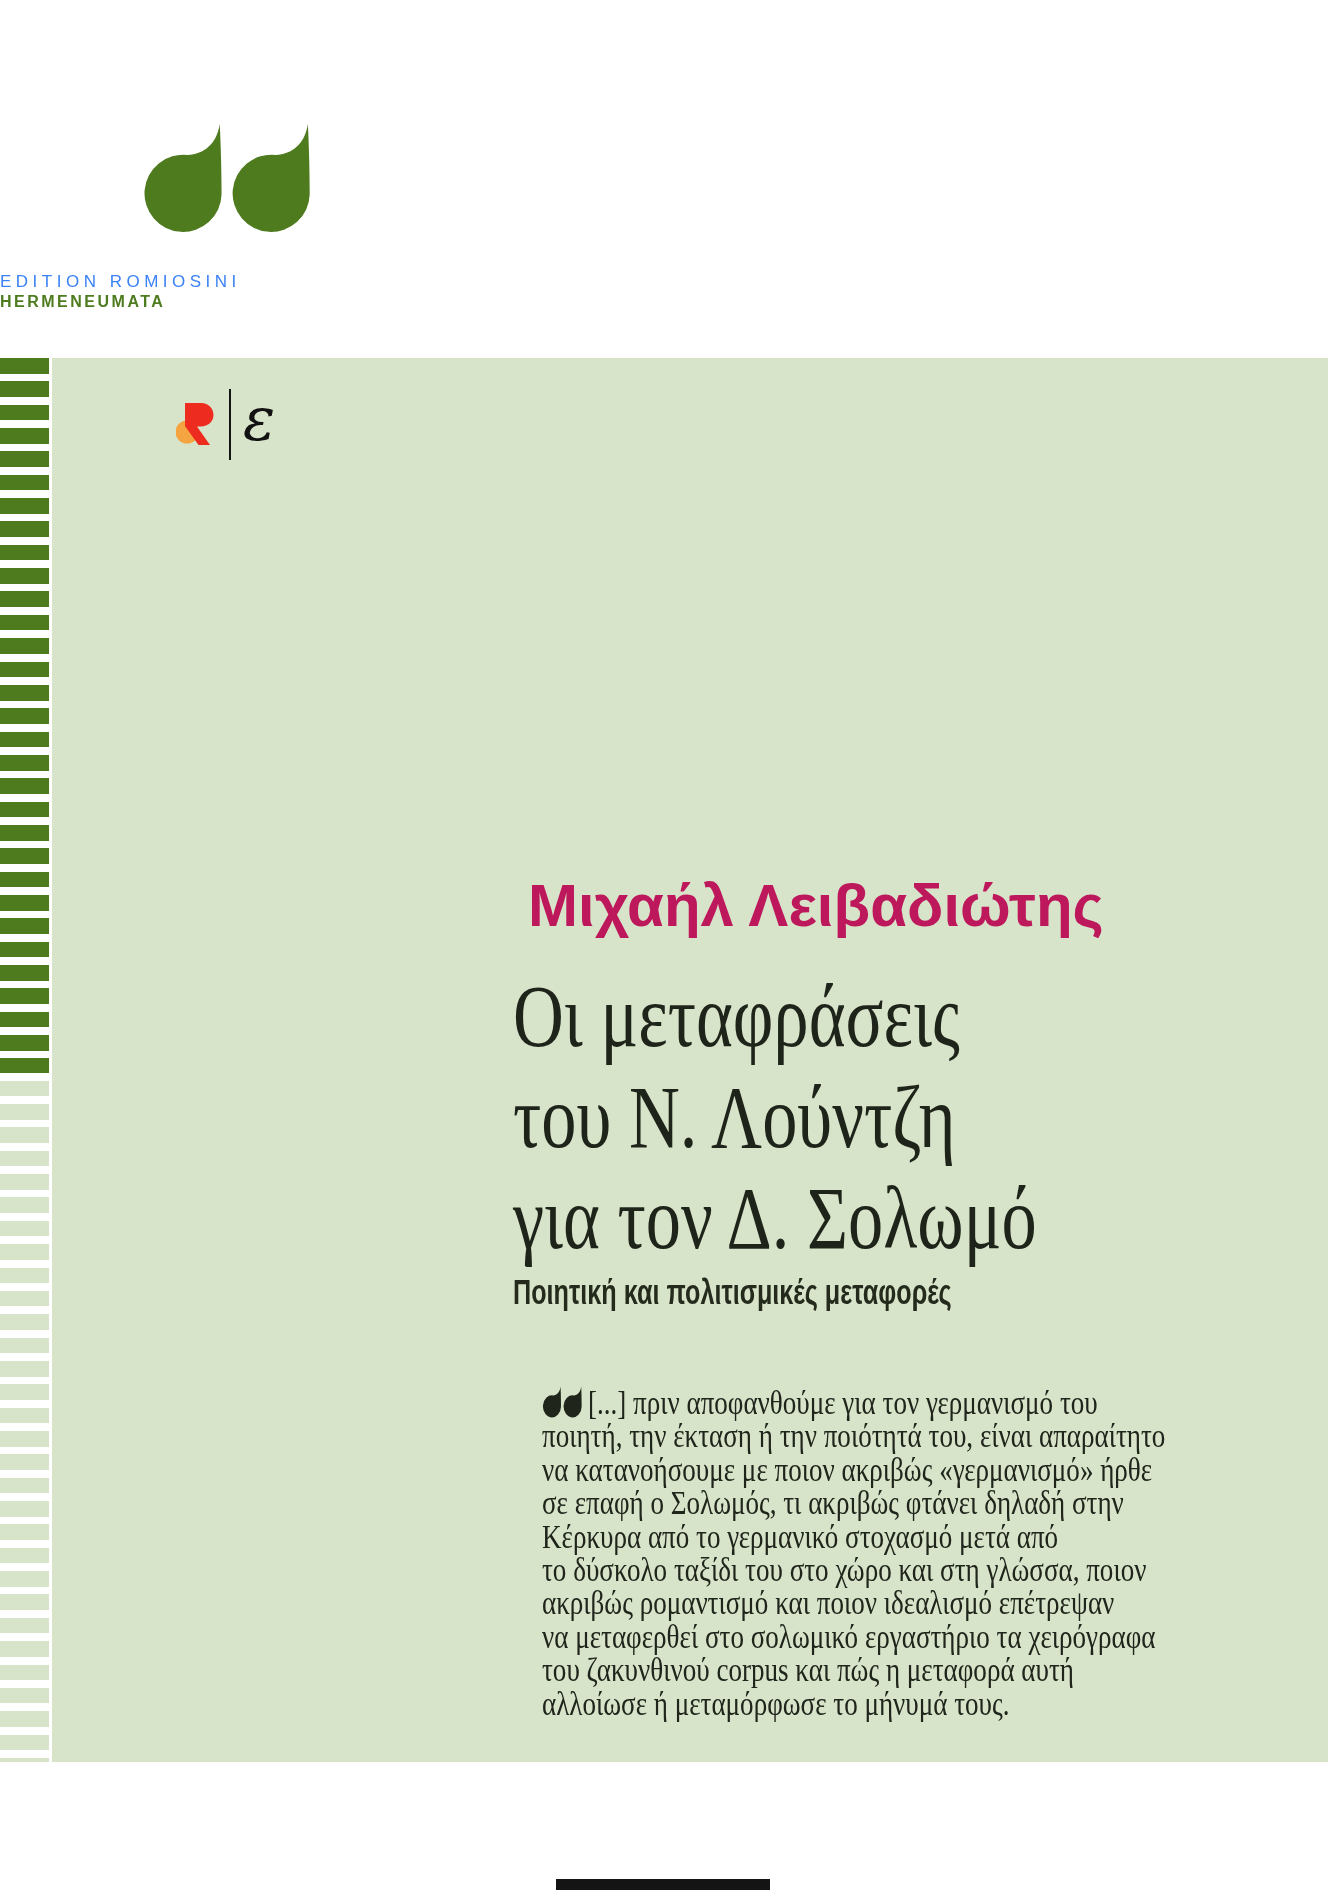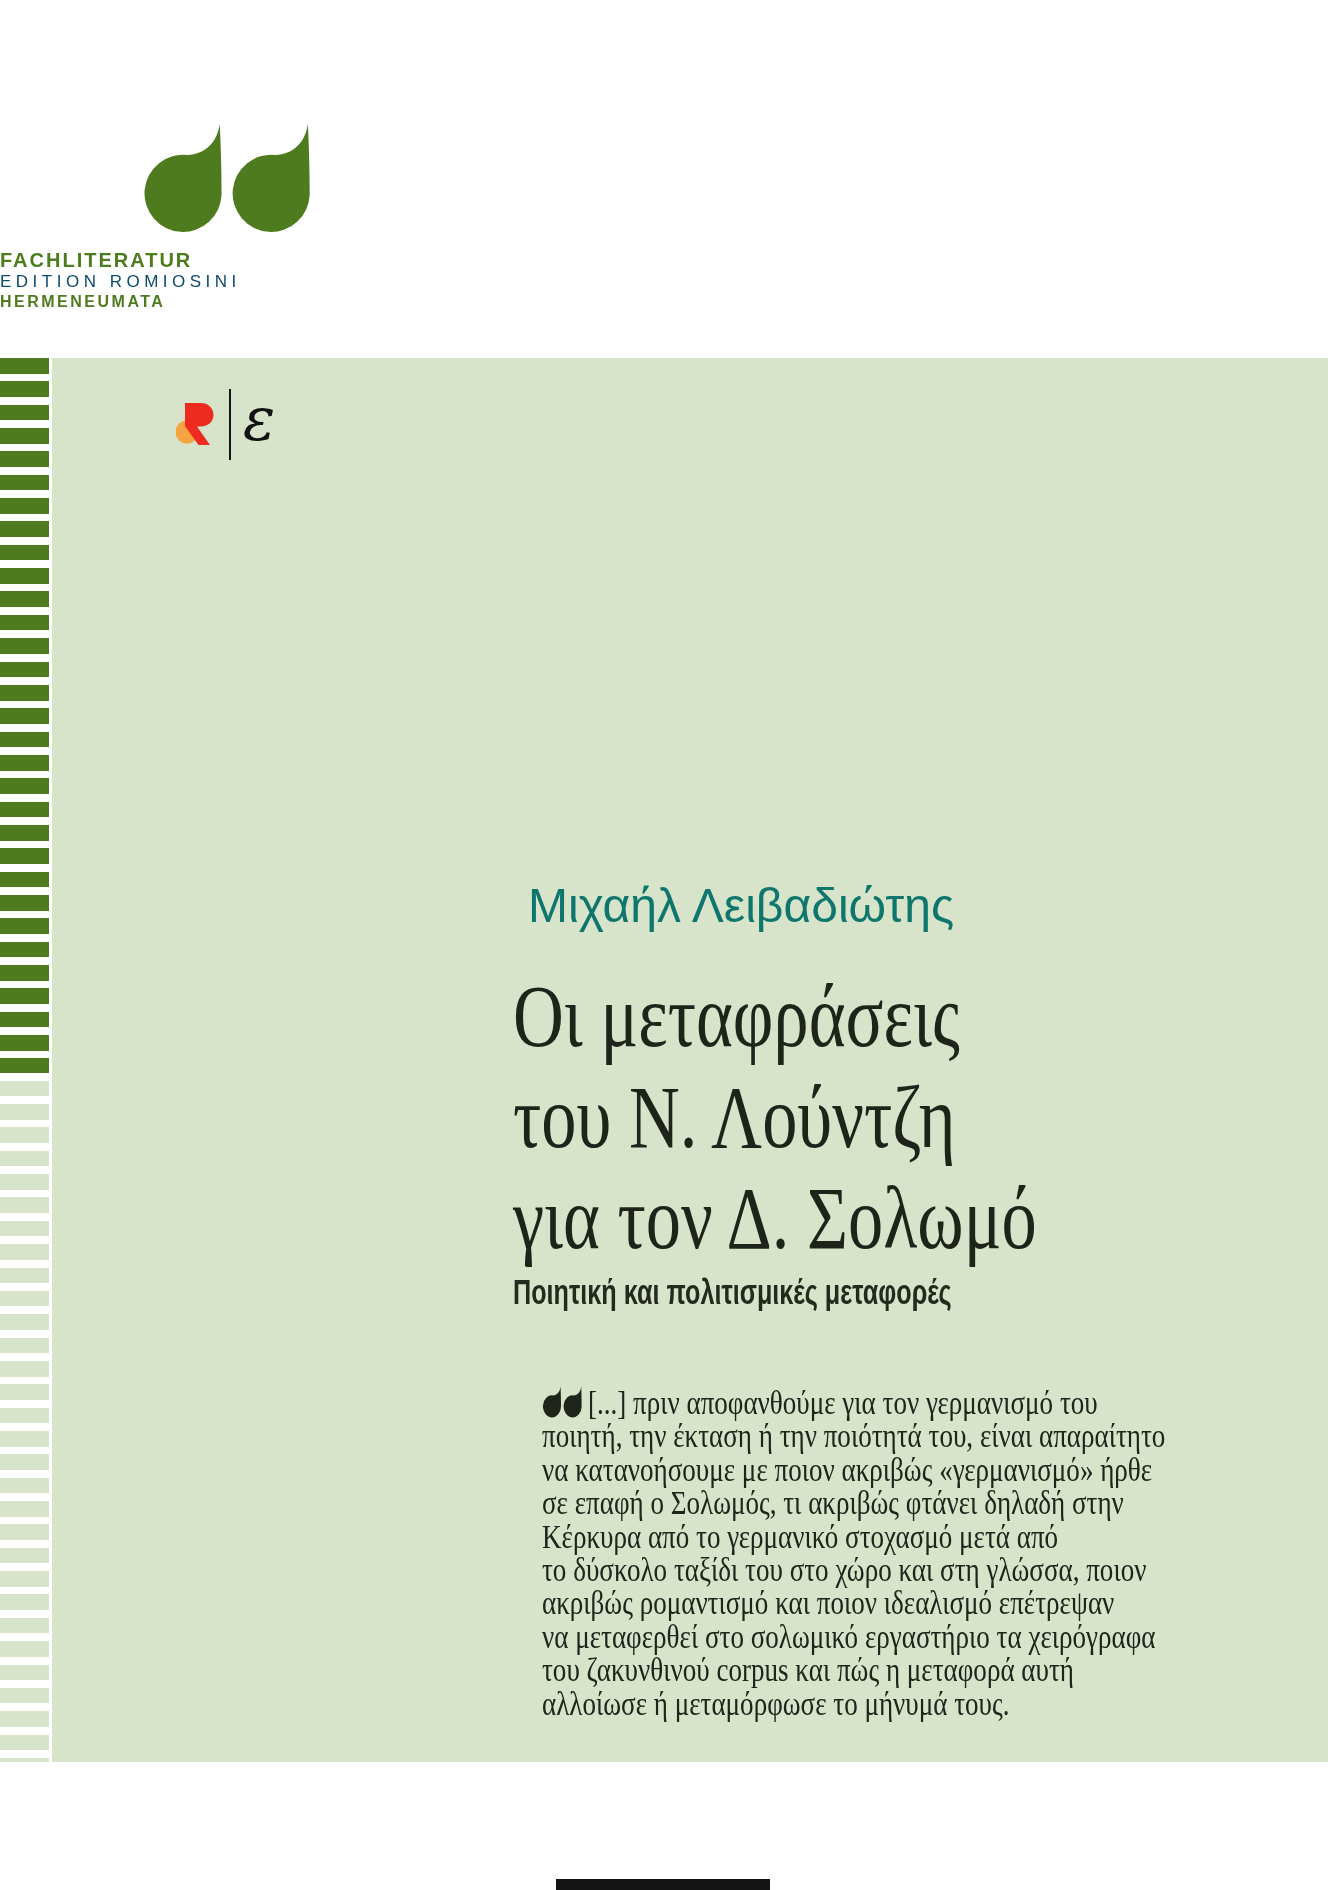--- a/index.html
+++ b/index.html
@@ -4,37 +4,37 @@
 <style>
   html,body{margin:0;padding:0;background:#ffffff;}
   .page{
     position:relative;width:1328px;height:1890px;background:#ffffff;overflow:hidden;
     font-family:"Liberation Sans",sans-serif;
   }
   .pub-logo{position:absolute;left:135px;top:122px;width:186px;height:112px;}
   .pub-line1{position:absolute;left:0;top:249px;width:456px;
     color:#4e7b1e;font-size:20px;font-weight:bold;letter-spacing:2px;}
   .pub-line2{position:absolute;left:0;top:272px;width:456px;
-    color:#0c4a6e;font-size:17px;font-weight:400;letter-spacing:4.5px;}
+    color:#3b82f6;font-size:17px;font-weight:400;letter-spacing:4.5px;}
   .pub-line3{position:absolute;left:0;top:293px;width:456px;
     color:#4e7b1e;font-size:16px;font-weight:bold;letter-spacing:2.5px;}
   
   .panel{position:absolute;left:52px;top:358px;width:1276px;height:1404px;background:#d8e4c9;}
   .stripes-top{position:absolute;left:0;top:358px;width:49px;height:715px;
     background:repeating-linear-gradient(to bottom,#4e7b1e 0px,#4e7b1e 15.6px,#ffffff 15.6px,#ffffff 23.35px);}
   .stripes-bottom{position:absolute;left:0;top:1073px;width:49px;height:689px;
     background:repeating-linear-gradient(to bottom,#ffffff 0px,#ffffff 7.75px,#d8e4c9 7.75px,#d8e4c9 23.35px);}
   
   .r-icon{position:absolute;left:176px;top:401px;width:41px;height:45px;}
   .imprint-divider{position:absolute;left:229px;top:389px;width:2px;height:71px;background:#141414;}
   .epsilon{position:absolute;left:243px;top:386px;width:60px;
     font-family:"DejaVu Serif",serif;font-style:italic;font-size:60px;line-height:66px;color:#121212;}
   
   .author{position:absolute;left:528px;top:880px;
-    color:#0f766e;font-size:48px;line-height:52px;font-weight:400;white-space:nowrap;}
+    color:#be185d;font-size:60px;line-height:52px;font-weight:700;white-space:nowrap;}
   .title{position:absolute;left:513px;top:966px;
     font-family:"Liberation Serif",serif;color:#1f241b;font-size:88px;line-height:101px;
     transform:scaleX(0.80);transform-origin:left top;white-space:nowrap;}
   .subtitle{position:absolute;left:513px;top:1272px;
     color:#242b1d;font-size:35px;line-height:40px;font-weight:bold;
     transform:scaleX(0.72);transform-origin:left top;white-space:nowrap;}
   .quote{position:absolute;left:510px;top:1386px;
     font-family:"Liberation Serif",serif;color:#20251c;font-size:33px;line-height:33.4px;margin-left:32px;}
   .qline{white-space:nowrap;transform:scaleX(0.82);transform-origin:left top;}
   .qmarks{display:inline-block;width:50px;height:32px;vertical-align:-4px;margin-right:6px;}
@@ -43,21 +43,20 @@
 </style>
 </head>
 <body>
 
 <div class="page">
 
   <svg class="pub-logo" viewBox="0 0 190 122" xmlns="http://www.w3.org/2000/svg">
     <path fill="#4e7b1e" d="M86,2 C83,24 69,35 51,36 A42,42 0 1 0 88,79 C88,50 87,22 86,2 Z"></path>
     <path fill="#4e7b1e" transform="translate(96,0)" d="M86,2 C83,24 69,35 51,36 A42,42 0 1 0 88,79 C88,50 87,22 86,2 Z"></path>
   </svg>
-  <div class="pub-line1">FACHLITERATUR</div>
   <div class="pub-line2">EDITION ROMIOSINI</div>
   <div class="pub-line3">HERMENEUMATA</div>
 
   <div class="panel"></div>
   <div class="stripes-top"></div>
   <div class="stripes-bottom"></div>
 
   <svg class="r-icon" viewBox="0 0 41 45" xmlns="http://www.w3.org/2000/svg">
     <circle cx="11" cy="31" r="11.5" fill="#f4a440"></circle>
     <path fill="#ee2b1f" d="M9,2 L25,2 C33,2 37.5,8 37.5,14 C37.5,20.5 32,25.5 25,25.5 L21,25.5 L34,44 L22.5,44 L9,25 Z"></path>

